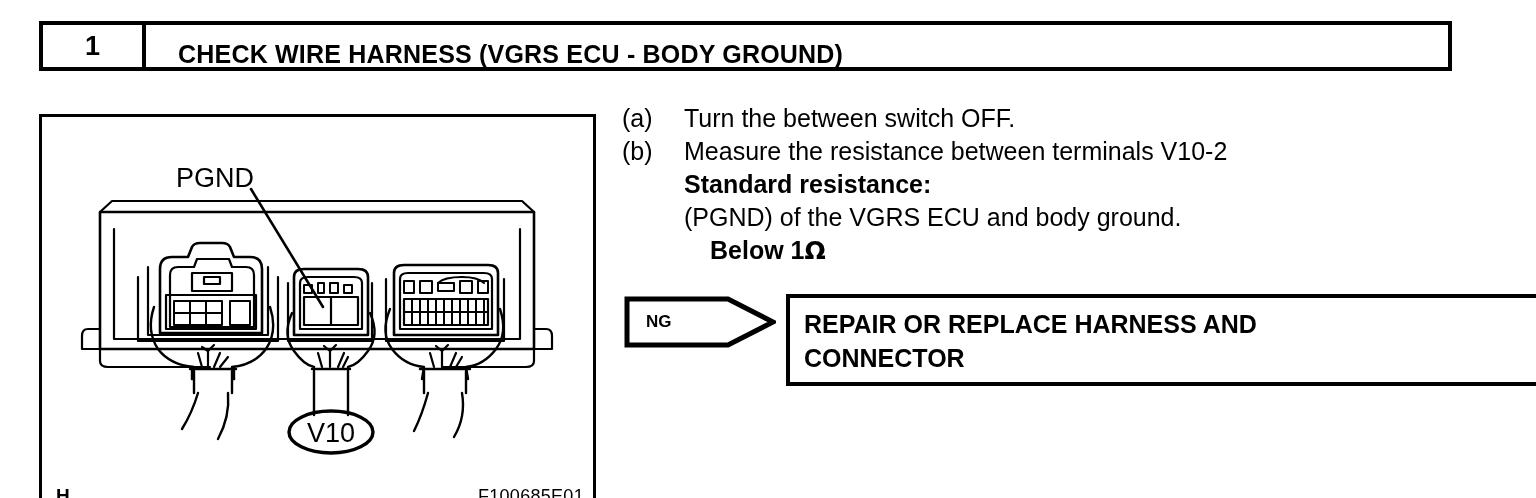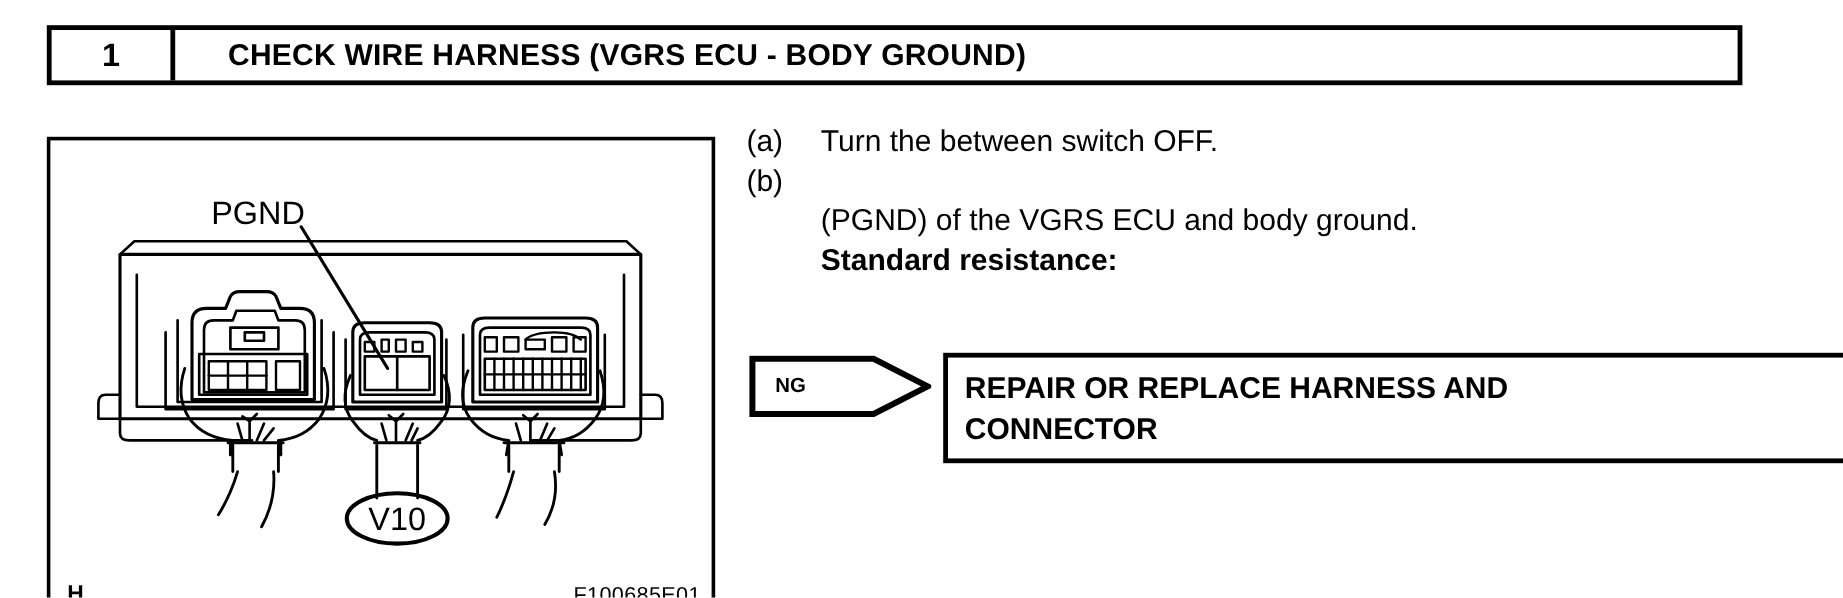--- a/index.html
+++ b/index.html
@@ -38,24 +38,23 @@
     box-sizing: border-box;
   }
   .step-number-cell span {
     font-size: 27px;
     font-weight: bold;
     line-height: 1;
   }
   .step-title-cell {
     flex: 1;
     display: flex;
-    align-items: center;
-    padding-left: 4px;
-    box-sizing: border-box;
-    margin-left: 40px;
+    align-items: flex-end;
+    padding-left: 32px;
+    box-sizing: border-box;
   }
   .step-title-cell span {
     font-size: 25px;
     font-weight: bold;
     letter-spacing: 0.2px;
     line-height: 1;
   }
 
   
   .illustration {
@@ -275,30 +274,35 @@
 
 <div class="procedure">
 
   <div class="proc-line">
     <span class="proc-marker">(a)</span>
     <span class="proc-text">Turn the between switch OFF.</span>
   </div>
 
   <div class="proc-line">
     <span class="proc-marker">(b)</span>
+    <span class="proc-text">Measure the resistance between terminals V10-2</span>
+  </div>
+
+  <div class="proc-line proc-indent-1">
+    <span class="proc-text bold">Standard resistance:</span>
   </div>
 
   <div class="proc-line proc-indent-1">
     <span class="proc-text">(PGND) of the VGRS ECU and body ground.</span>
   </div>
 
-  <div class="proc-line proc-indent-1">
-    <span class="proc-text bold">Standard resistance:</span>
-  </div>
-
+  <div class="proc-line proc-indent-2">
+    <span class="proc-text bold">Below 1 </span>
+    <span class="proc-text bold omega">Ω</span>
+  </div>
 
 </div>
 
 <div class="ng-row">
 
   <svg class="ng-flag" viewBox="0 0 152 52">
     <path d="M3 3 L104 3 L149 26 L104 49 L3 49 Z" fill="#fff" stroke="#000" stroke-width="5" stroke-linejoin="miter"></path>
   </svg>
   <div class="ng-label">NG</div>
 

